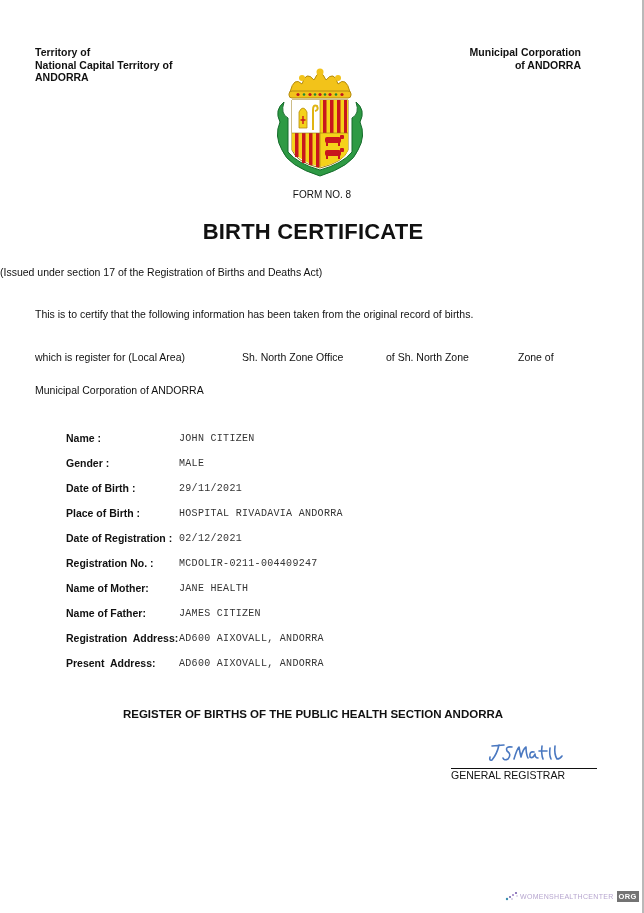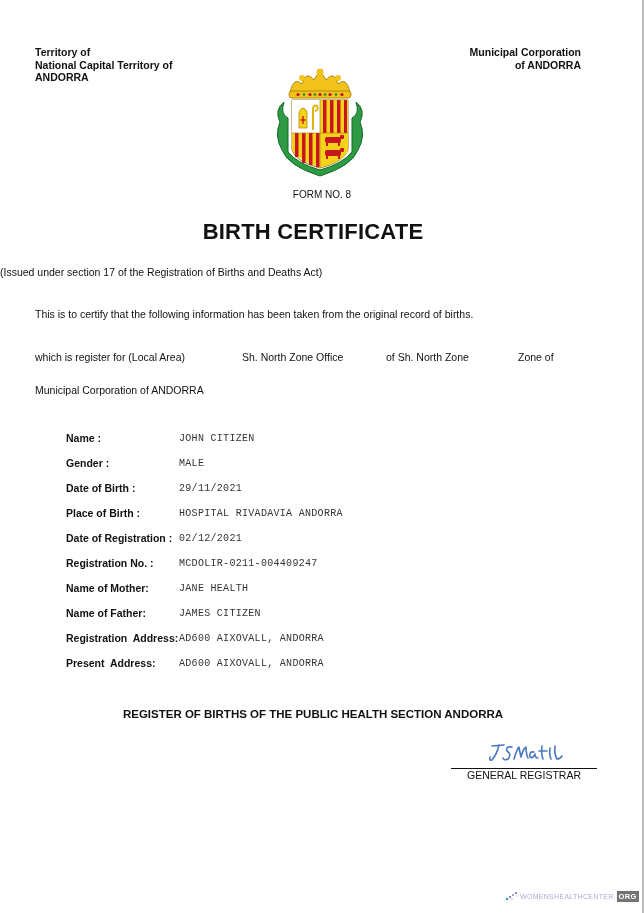--- a/index.html
+++ b/index.html
@@ -20,21 +20,21 @@
   .p2 { top: 351px; width: 580px; }
   .p2 span { position: absolute; top: 0; white-space: nowrap; }
   .p3 { top: 384px; }
   .fields { position: absolute; left: 35px; top: 432px; }
   .field-row { position: relative; height: 25px; }
   .field-label { position: absolute; left: 0; top: 0; font-size: 10.5px; font-weight: bold; white-space: pre; margin-left: 31px; }
   .field-value { position: absolute; left: 144px; top: 1px; font-family: "Liberation Mono", monospace; font-size: 10px; color: #333; letter-spacing: 0.3px; white-space: pre; }
   .register { position: absolute; left: 0; width: 626px; top: 708px; text-align: center; font-size: 11.5px; font-weight: bold; }
   .signature { position: absolute; left: 486px; top: 740px; width: 80px; height: 26px; }
   .sig-line { position: absolute; left: 451px; top: 768px; width: 146px; height: 1px; background: #111; }
-  .sig-title { position: absolute; left: 451px; width: 146px; top: 769px; text-align: center; font-size: 10.5px; }
+  .sig-title { position: absolute; left: 451px; width: 146px; top: 769px; font-size: 10.5px; }
   .watermark { position: absolute; left: 505px; top: 889px; height: 14px; display: flex; align-items: center; font-size: 7px; color: #b7a6cf; letter-spacing: 0.3px; }
   .watermark .dots { width: 14px; height: 12px; margin-right: 1px; }
   .watermark .org { background: #737373; color: #fff; font-weight: bold; font-size: 7.5px; padding: 1px 2px; margin-left: 3px; }
 </style>
 </head>
 <body>
 
 <div class="right-edge"></div>
 
 <div class="hdr-left">

